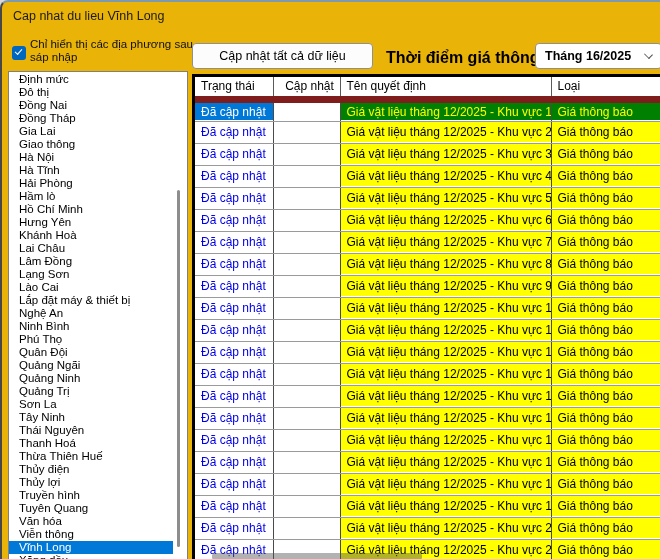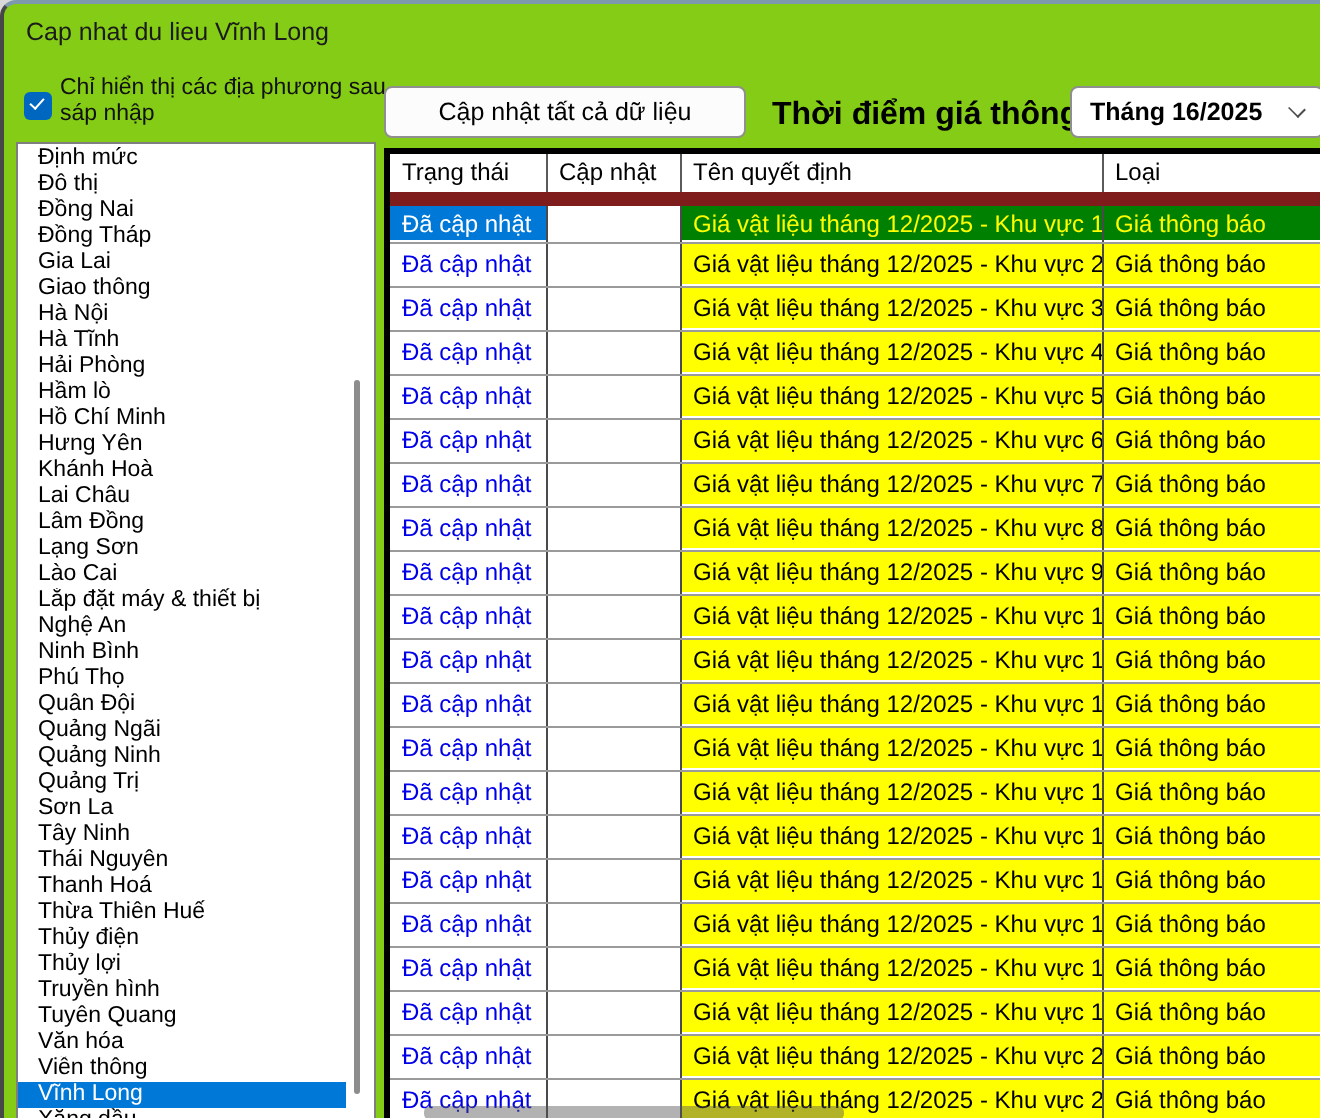--- a/index.html
+++ b/index.html
@@ -1,20 +1,20 @@
 <!DOCTYPE html>
 <html><head>
 <meta charset="utf-8">
 <style>
   * { margin:0; padding:0; box-sizing:border-box; }
   html,body { width:660px; height:559px; }
   body { font-family:"Liberation Sans", sans-serif; background:#d9d9d9; }
 
   .window {
-    position:relative; width:660px; height:559px; background:#84cc16;
+    position:relative; width:660px; height:559px; background:#eab308;
     border-top:2px solid #7d99ae; border-left:2px solid #474747;
     border-radius:8px 0 0 0; overflow:hidden;
   }
 
   .titlebar { position:absolute; left:0; top:0; right:0; height:30px; }
   .title-text {
     position:absolute; left:11px; top:7px; font-size:12.5px; color:#1b1b1b;
     white-space:nowrap;
   }
 
@@ -174,21 +174,21 @@
         <li>Xăng dầu</li>
       </ul>
     <div class="lb-thumb"></div>
   </div>
 
   <div class="grid">
     <table>
       <thead>
           <tr id="grid-head">
             <th style="width: 78px;">Trạng thái</th>
-            <th style="width: 67px;">Cập nhật</th>
+            <th style="width: 67px; text-align: center;">Cập nhật</th>
             <th style="width: 211px;">Tên quyết định</th>
             <th style="width: 111px;">Loại</th>
           </tr>
         </thead>
       <tbody id="grid-body">
           <tr class="selected">
             <td class="c-status">Đã cập nhật</td>
             <td class="c-update"></td>
             <td class="c-name">Giá vật liệu tháng 12/2025 - Khu vực 1</td>
             <td class="c-type">Giá thông báo</td>

